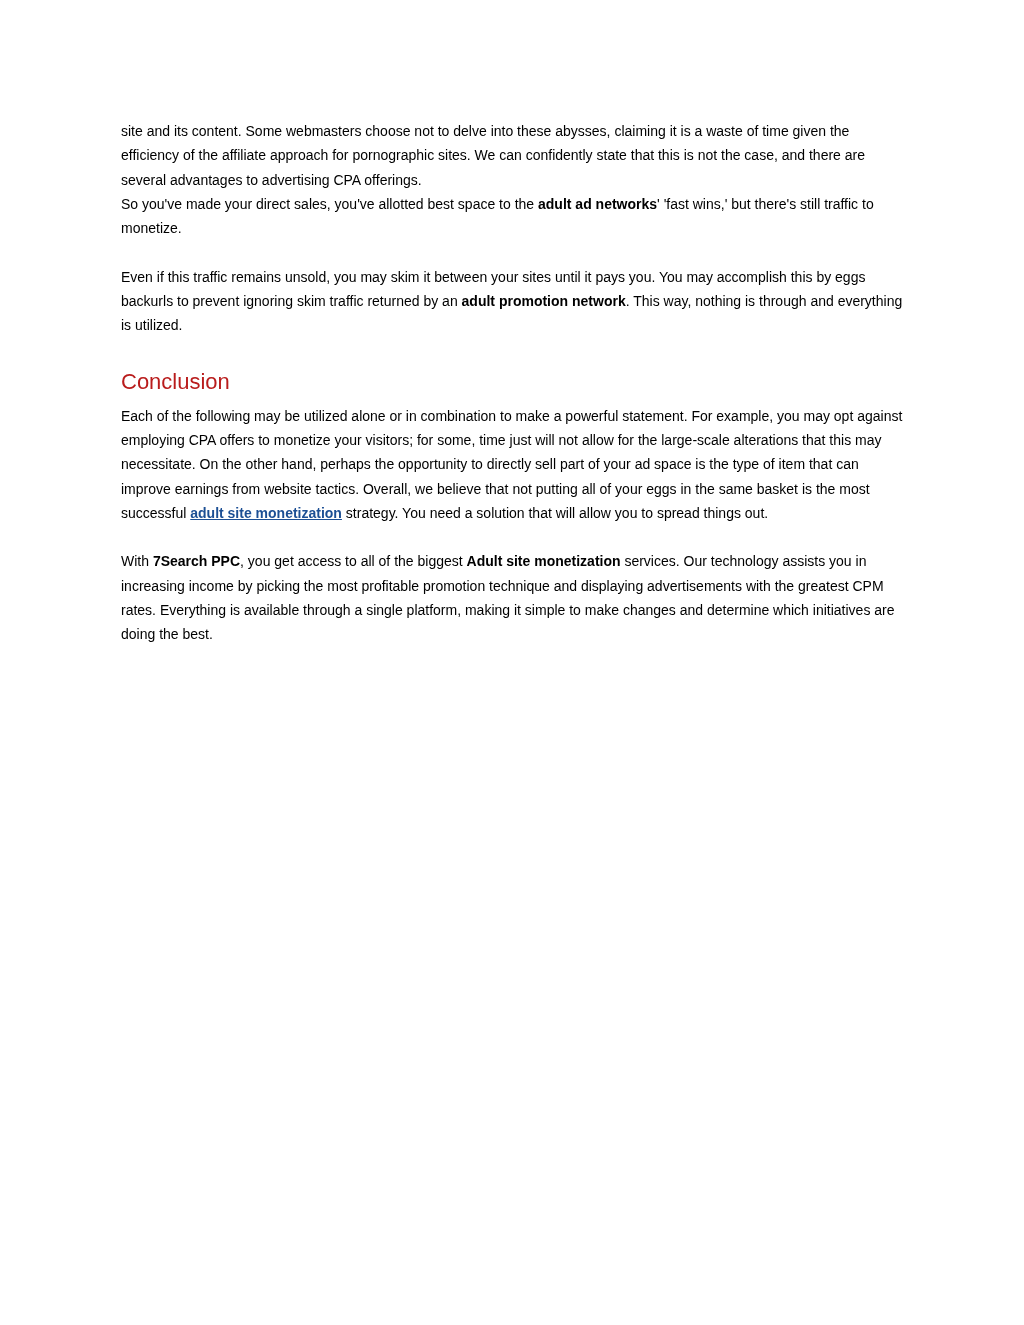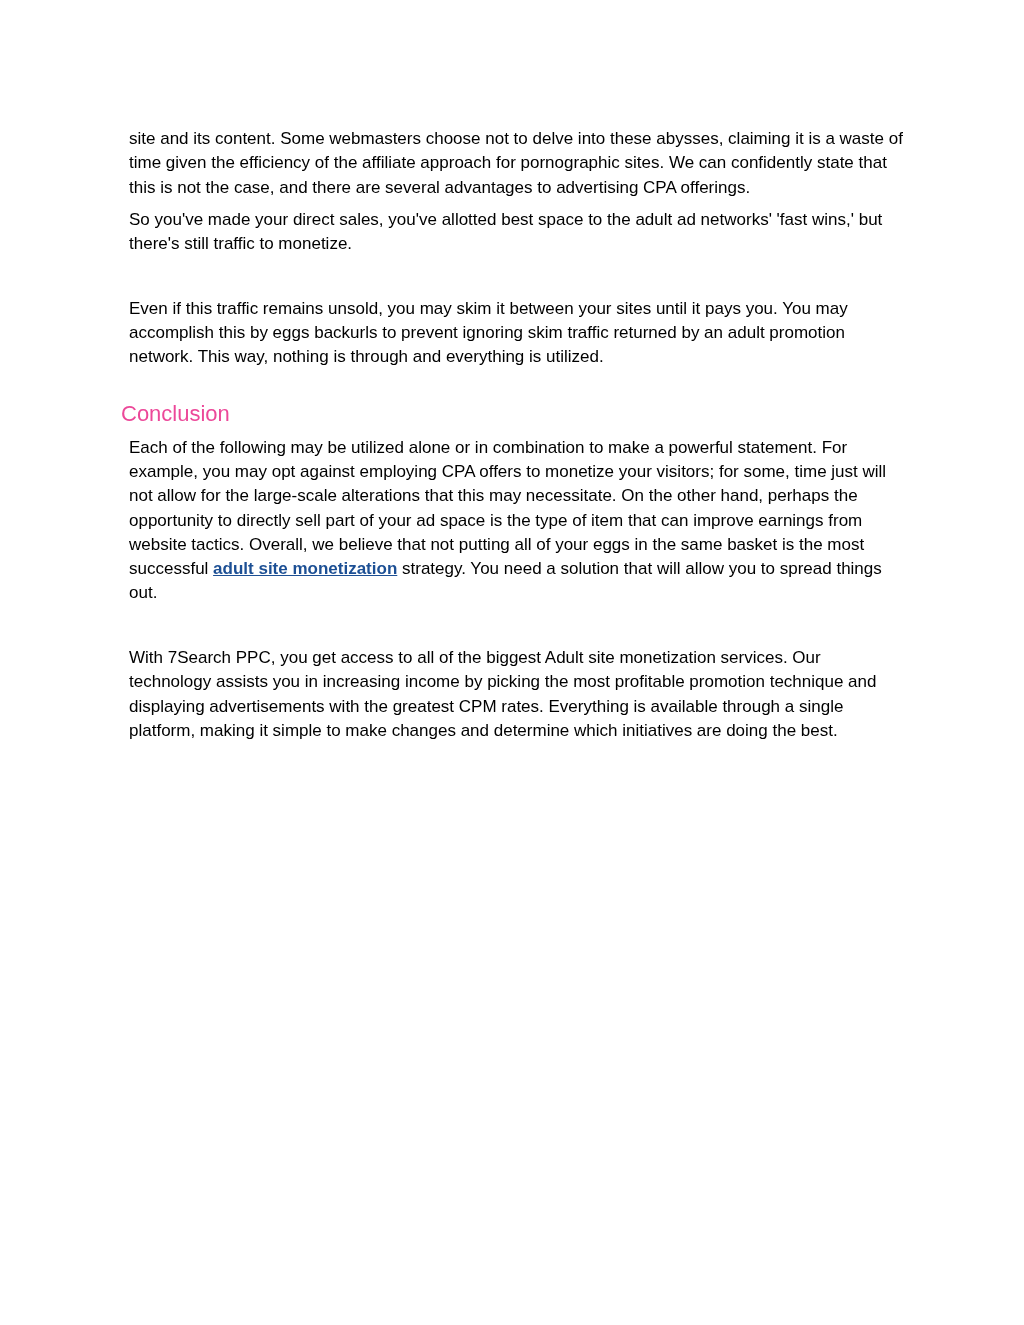--- a/index.html
+++ b/index.html
@@ -15,40 +15,40 @@
       font-family: "Liberation Sans", sans-serif;
       color: #000000;
     }
     .page {
       position: absolute;
       left: 121px;
       top: 119px;
       width: 790px;
     }
     p {
-      margin: 8px;
-      font-size: 17px;
+      margin: 0;
+      font-size: 14px;
       line-height: 24.3px;
     }
     .p-intro { margin-bottom: 0; }
     h2 {
       margin: 0;
       font-weight: normal;
       font-size: 26.5px;
       line-height: 32px;
       color: #000000;
     }
     h3 {
       margin: 0;
       font-weight: normal;
       font-size: 22px;
       line-height: 28px;
-      color: #ec4899;
+      color: #b91c1c;
     }
-    b { font-weight: normal; }
+    b { font-weight: bold; }
     a.link {
       color: #1c4f94;
       font-weight: bold;
       text-decoration: underline;
     }
     .h2-wrap { margin-top: 30px; margin-bottom: 13px; }
     .spacer { height: 24.3px; }
     .h3-wrap { margin-top: 30px; margin-bottom: 8px; }
   </style>
 </head>

